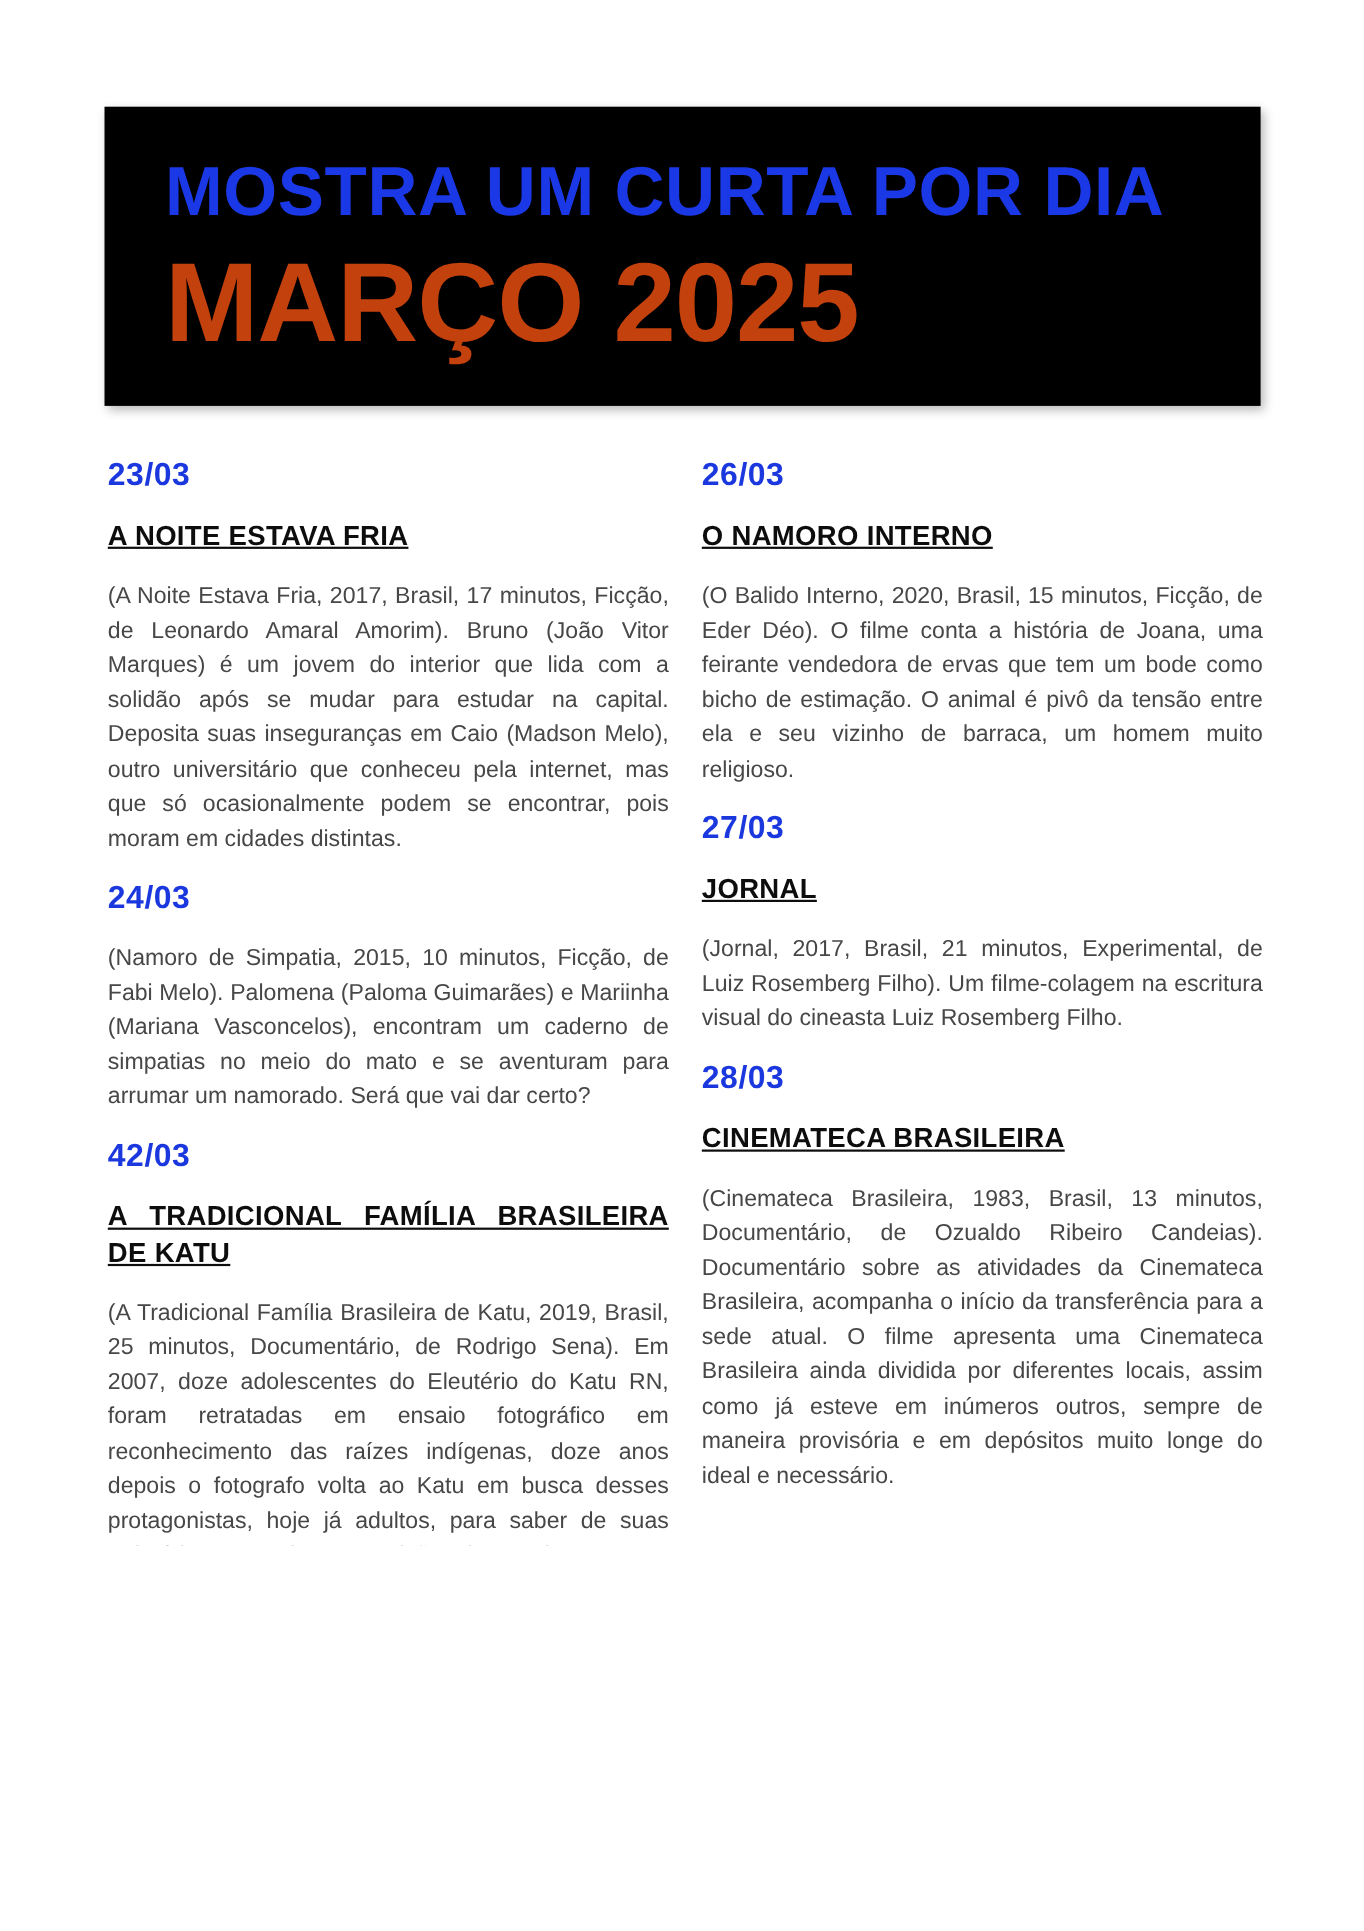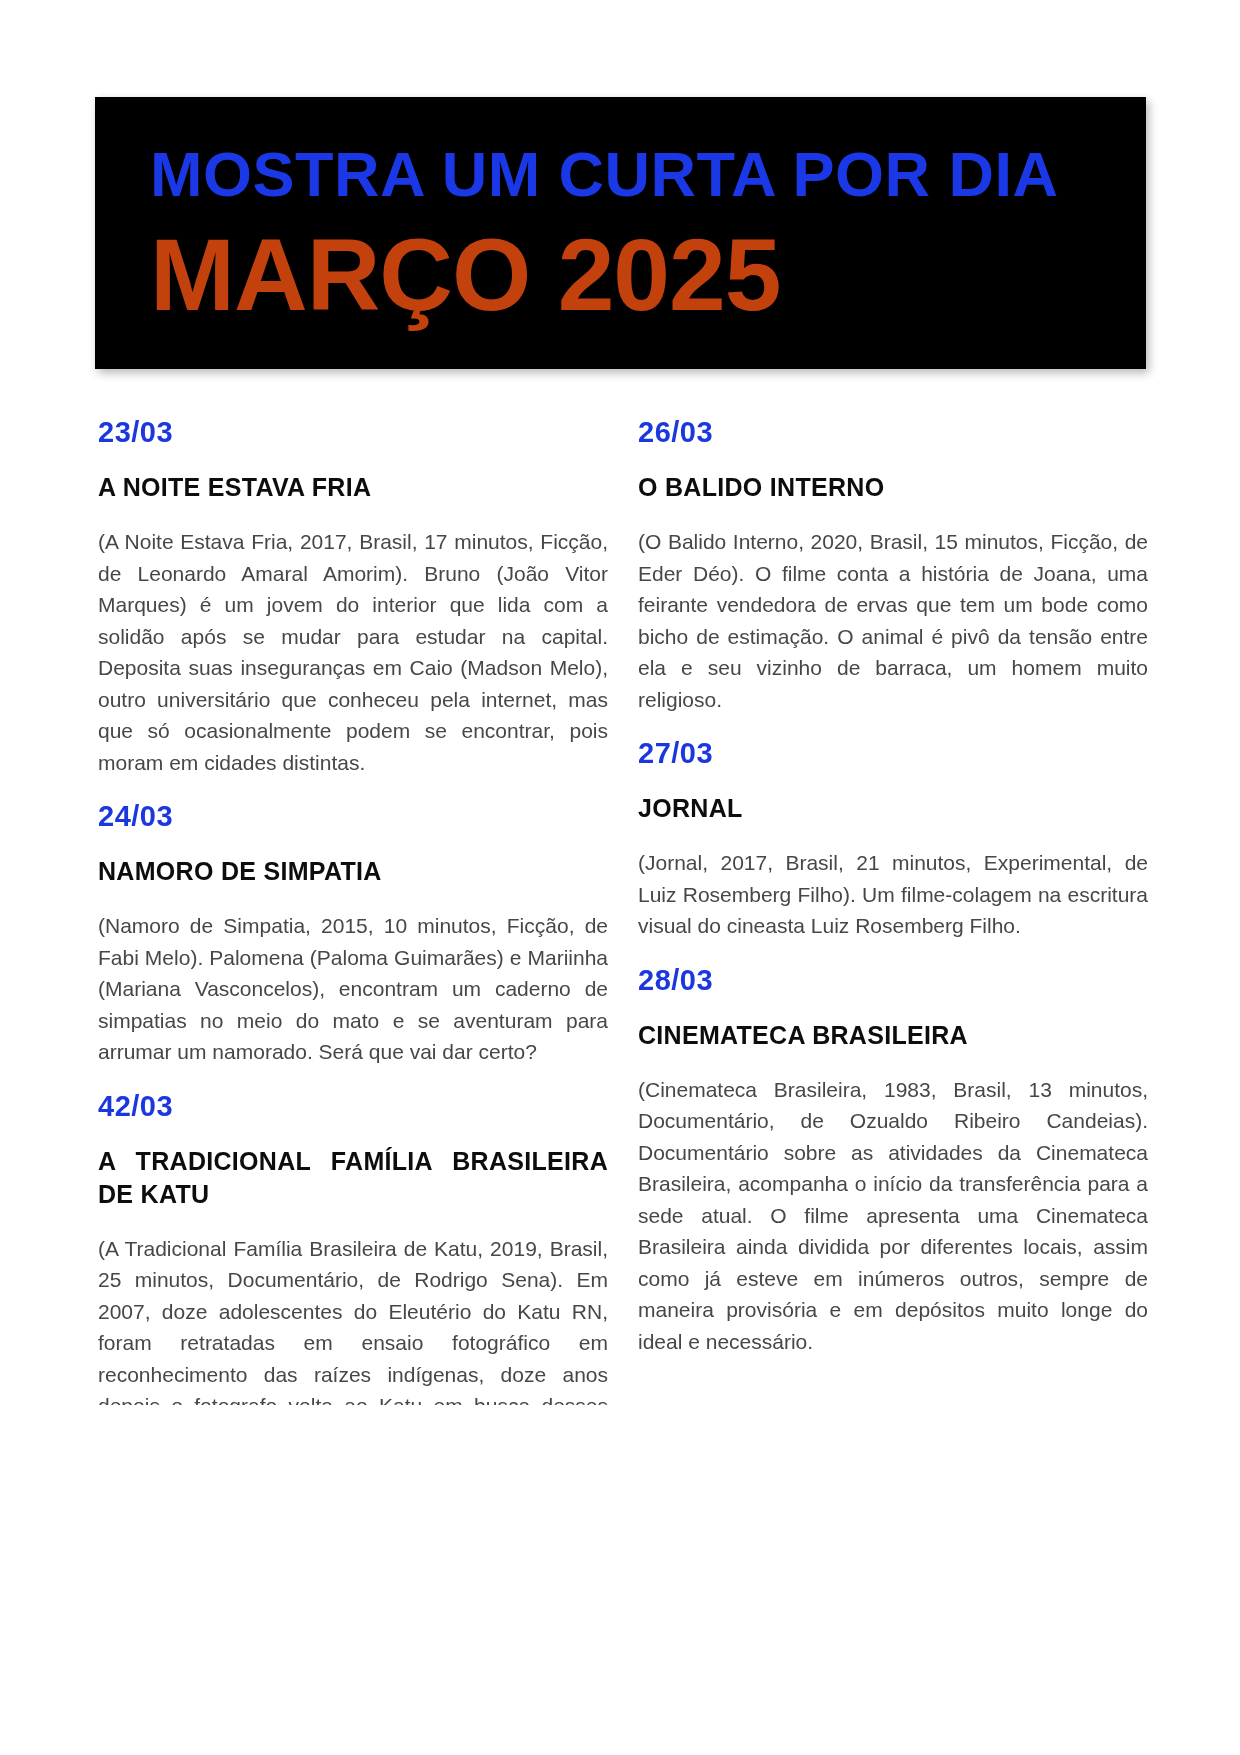--- a/index.html
+++ b/index.html
@@ -69,20 +69,21 @@
     letter-spacing: 0.5px;
   }
   .film-title {
     margin: 0 0 22px 0;
     color: #0d0d0d;
     font-size: 25px;
     font-weight: bold;
     line-height: 33px;
     letter-spacing: 0.3px;
     text-align: justify;
+    text-decoration: underline;
   }
   .film-desc {
     margin: 0;
     color: #474747;
     font-size: 21px;
     line-height: 31.5px;
     text-align: justify;
   }
 </style>
 </head>
@@ -98,34 +99,33 @@
   <main class="columns">
 
     <div class="col">
       <section class="entry">
         <h2 class="entry-date">23/03</h2>
         <h3 class="film-title">A NOITE ESTAVA FRIA</h3>
         <p class="film-desc">(A Noite Estava Fria, 2017, Brasil, 17 minutos, Ficção, de Leonardo Amaral Amorim). Bruno (João Vitor Marques) é um jovem do interior que lida com a solidão após se mudar para estudar na capital. Deposita suas inseguranças em Caio (Madson Melo), outro universitário que conheceu pela internet, mas que só ocasionalmente podem se encontrar, pois moram em cidades distintas.</p>
       </section>
       <section class="entry">
         <h2 class="entry-date">24/03</h2>
-        <h3 class="film-title">NAMORO DE SIMPATIA</h3>
         <p class="film-desc">(Namoro de Simpatia, 2015, 10 minutos, Ficção, de Fabi Melo). Palomena (Paloma Guimarães) e Mariinha (Mariana Vasconcelos), encontram um caderno de simpatias no meio do mato e se aventuram para arrumar um namorado. Será que vai dar certo?</p>
       </section>
       <section class="entry">
         <h2 class="entry-date">42/03</h2>
         <h3 class="film-title">A TRADICIONAL FAMÍLIA BRASILEIRA DE KATU</h3>
         <p class="film-desc">(A Tradicional Família Brasileira de Katu, 2019, Brasil, 25 minutos, Documentário, de Rodrigo Sena). Em 2007, doze adolescentes do Eleutério do Katu RN, foram retratadas em ensaio fotográfico em reconhecimento das raízes indígenas, doze anos depois o fotografo volta ao Katu em busca desses protagonistas, hoje já adultos, para saber de suas trajetórias pessoais e suas visões de mundo.</p>
       </section>
     </div>
 
     <div class="col">
       <section class="entry">
         <h2 class="entry-date">26/03</h2>
-        <h3 class="film-title">O BALIDO INTERNO</h3>
+        <h3 class="film-title">O NAMORO INTERNO</h3>
         <p class="film-desc">(O Balido Interno, 2020, Brasil, 15 minutos, Ficção, de Eder Déo). O filme conta a história de Joana, uma feirante vendedora de ervas que tem um bode como bicho de estimação. O animal é pivô da tensão entre ela e seu vizinho de barraca, um homem muito religioso.</p>
       </section>
       <section class="entry">
         <h2 class="entry-date">27/03</h2>
         <h3 class="film-title">JORNAL</h3>
         <p class="film-desc">(Jornal, 2017, Brasil, 21 minutos, Experimental, de Luiz Rosemberg Filho). Um filme-colagem na escritura visual do cineasta Luiz Rosemberg Filho.</p>
       </section>
       <section class="entry">
         <h2 class="entry-date">28/03</h2>
         <h3 class="film-title">CINEMATECA BRASILEIRA</h3>

